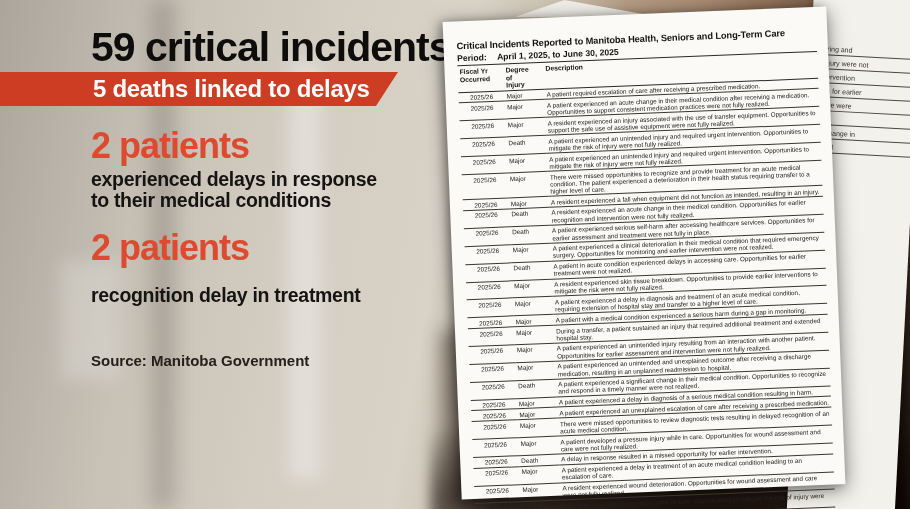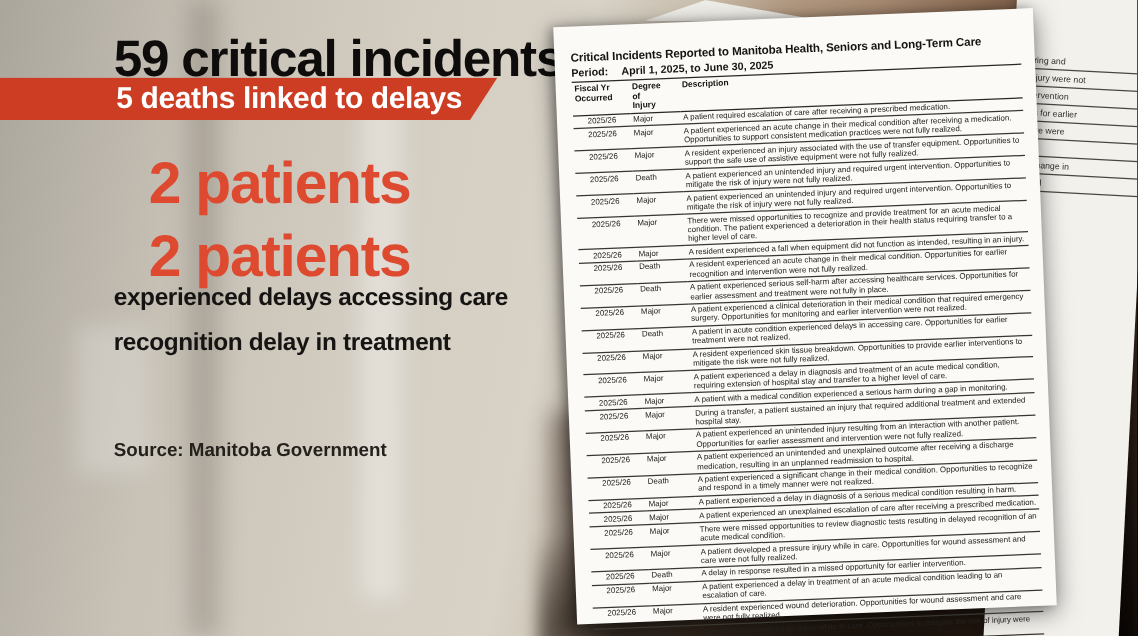--- a/index.html
+++ b/index.html
@@ -12,26 +12,26 @@
   .streak{position:absolute;filter:blur(9px);}
   .s1{left:288px;top:60px;width:34px;height:420px;background:rgba(255,255,255,.35);}
   .s2{left:150px;top:0;width:26px;height:509px;background:rgba(90,80,70,.25);}
   .s3{left:440px;top:330px;width:80px;height:180px;background:rgba(60,40,30,.45);}
   .s4{left:60px;top:260px;width:60px;height:120px;background:rgba(255,255,255,.22);}
   .bg-dark-low{position:absolute;left:430px;top:430px;width:480px;height:120px;background:radial-gradient(ellipse at 55% 80%,rgba(15,10,6,.95) 0%,rgba(25,16,10,.8) 55%,rgba(30,20,12,0) 100%);filter:blur(6px);}
   .bg-dark-right{position:absolute;right:0;top:250px;width:90px;height:270px;background:linear-gradient(180deg,rgba(48,32,24,.4),rgba(10,6,4,.95));filter:blur(4px);}
 
   
   .headline{position:absolute;left:91px;top:24px;font-size:41px;font-weight:700;color:#0e0d0c;letter-spacing:-1px;white-space:nowrap;}
-  .banner{position:absolute;left:0;top:62px;width:398px;height:34px;background:var(--accent-dark,#cc3d24);
+  .banner{position:absolute;left:0;top:72px;width:398px;height:34px;background:var(--accent-dark,#cc3d24);
     clip-path:polygon(0 0,100% 0,calc(100% - 22px) 100%,0 100%);}
   .banner-text{padding-left:93px;line-height:34px;font-size:24px;font-weight:700;color:#fff;letter-spacing:-.3px;white-space:nowrap;}
   .stats{position:absolute;left:91px;top:124px;width:370px;}
   .stat{margin-bottom:15px;}
-  .stat-figure{font-size:47px;font-weight:800;color:var(--accent-red,#dd4a2f);letter-spacing:-1px;line-height:44px;margin-left:28px;}
+  .stat-figure{font-size:36px;font-weight:800;color:var(--accent-red,#dd4a2f);letter-spacing:-1px;line-height:44px;}
   .stat-desc{font-size:19.5px;font-weight:700;color:#161412;line-height:21px;letter-spacing:-.3px;white-space:pre-line;margin-top:1px;}
   .source{position:absolute;left:91px;top:352px;font-size:15px;font-weight:600;color:#24201c;}
 
   
   .page-corner{position:absolute;left:515px;top:0;width:145px;height:17px;background:#efede7;
     clip-path:polygon(0 100%,34% 0,100% 100%);box-shadow:0 2px 6px rgba(0,0,0,.3);}
   .page-behind{position:absolute;left:800px;top:-15px;width:108px;height:548px;background:#f3f1ec;
     transform:rotate(3deg);box-shadow:2px 3px 10px rgba(0,0,0,.4);}
   .fragments{margin-top:58px;}
   .fragment{font-size:7px;color:#35322e;border-bottom:1px solid #4a463f;padding:4px 3px 2px 5px;white-space:nowrap;overflow:hidden;}
@@ -68,24 +68,25 @@
 
   <div class="headline">59 critical incidents</div>
   <div class="banner">
     <div class="banner-text">5 deaths linked to delays</div>
   </div>
 
   <div class="stats">
 
   <div class="stat">
       <div class="stat-figure">2 patients</div>
+      <div class="stat-desc">experienced delays in response
+to their medical conditions</div>
     </div>
       <div class="stat">
       <div class="stat-figure">2 patients</div>
-      <div class="stat-desc">experienced delays accessing care</div>
     </div>
       <div class="stat">
       <div class="stat-desc">recognition delay in treatment</div>
     </div>
     </div>
 
   <div class="source">Source: Manitoba Government</div>
 
   <div class="page-corner"></div>
 

